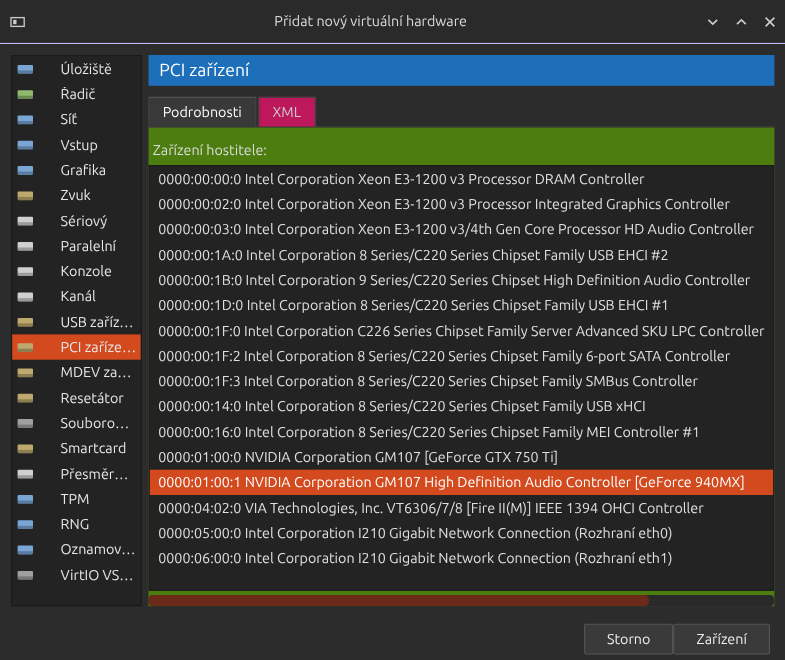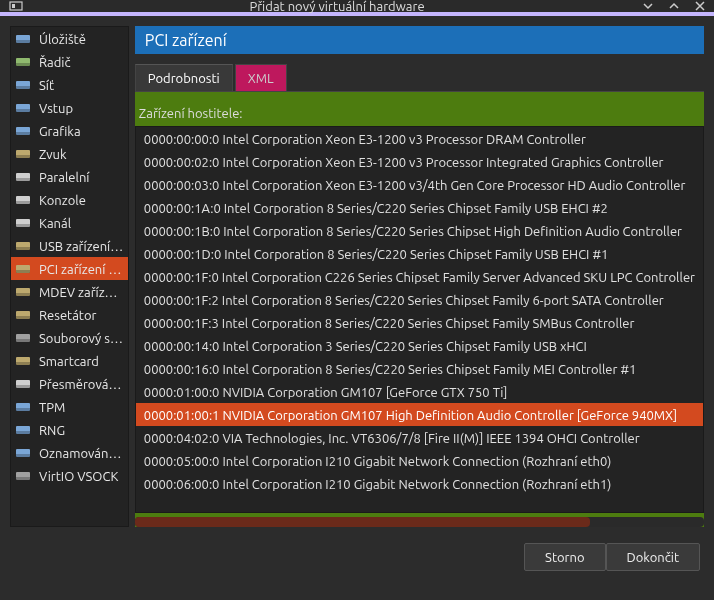--- a/index.html
+++ b/index.html
@@ -1,24 +1,24 @@
 <!DOCTYPE html>
 <html><head>
 <meta charset="utf-8">
 <style>
 *{box-sizing:border-box;margin:0;padding:0;font-family:"Segoe UI","Ubuntu",sans-serif;font-size:13px;color:#e8e8e8;-webkit-font-smoothing:antialiased}
 body{background:#2c2c2c;width:714px;height:600px;overflow:hidden}
-.titlebar{height:16px;background:#2a2a2a;display:flex;align-items:center;padding:0 8px;border-bottom:4px solid #c4b5fd}
+.titlebar{height:40px;background:#2a2a2a;display:flex;align-items:center;padding:0 8px;border-bottom:1px solid #c4b5fd}
 .titlebar .app-icon{width:16px;height:16px;margin-right:8px;display:flex;align-items:center;justify-content:center}
 .titlebar .title{flex:1;text-align:center;color:#ddd;font-size:13px}
 .titlebar .win-controls{display:flex;gap:14px;align-items:center}
 .titlebar .win-controls span{cursor:pointer;color:#ccc;font-size:13px}
 .main{display:flex;height:521px;padding:10px;gap:6px}
 .sidebar{width:177px;background:#232323;border:1px solid #1a1a1a;overflow-y:auto}
-.sidebar-item{display:flex;align-items:center;height:23px;padding:0 4px;gap:8px;cursor:pointer}
+.sidebar-item{display:flex;align-items:center;height:23px;padding:0 4px;gap:24px;cursor:pointer}
 .sidebar-item.selected{background:#d34a1f;color:#fff}
 .sidebar-item .ic{width:16px;height:16px;display:flex;align-items:center;justify-content:center}
 .sidebar-item .lbl{flex:1;white-space:nowrap;overflow:hidden;text-overflow:ellipsis}
 .content{flex:1;display:flex;flex-direction:column}
 .header-bar{height:28px;background:#1c6fb8;display:flex;align-items:center;padding:0 10px;color:#fff;font-size:16px}
 .tabs{display:flex;margin-top:10px;border-bottom:1px solid #444}
 .tab{padding:6px 12px;background:#be185d;border:1px solid #444;border-bottom:none;margin-right:2px;cursor:pointer;color:#ccc}
 .tab.active{background:#393939;color:#fff;border-top:1px solid #555}
 .panel{flex:1;background:#4d7c0f;padding:8px 0 0 0;display:flex;flex-direction:column;overflow:hidden}
 .section-label{color:#ddd;margin:6px 0 6px 4px}
@@ -118,20 +118,29 @@
         </span>
         <span class="lbl">Zvuk</span>
       </div>
       <div class="sidebar-item">
         <span class="ic">
           <svg width="16" height="16">
             <rect x="1" y="4" width="14" height="8" rx="1" fill="#cfcfcf"></rect>
             <rect x="1" y="9" width="14" height="3" fill="rgba(0,0,0,0.25)"></rect>
           </svg>
         </span>
+        <span class="lbl">Sériový</span>
+      </div>
+      <div class="sidebar-item">
+        <span class="ic">
+          <svg width="16" height="16">
+            <rect x="1" y="4" width="14" height="8" rx="1" fill="#cfcfcf"></rect>
+            <rect x="1" y="9" width="14" height="3" fill="rgba(0,0,0,0.25)"></rect>
+          </svg>
+        </span>
         <span class="lbl">Paralelní</span>
       </div>
       <div class="sidebar-item">
         <span class="ic">
           <svg width="16" height="16">
             <rect x="1" y="4" width="14" height="8" rx="1" fill="#cfcfcf"></rect>
             <rect x="1" y="9" width="14" height="3" fill="rgba(0,0,0,0.25)"></rect>
           </svg>
         </span>
         <span class="lbl">Konzole</span>
@@ -251,36 +260,36 @@
         <div class="tab active">Podrobnosti</div>
         <div class="tab">XML</div>
       </div>
     <div class="panel">
       <div class="section-label">Zařízení hostitele:</div>
       <div class="device-list" id="devlist">
           <div class="device-row">0000:00:00:0 Intel Corporation Xeon E3-1200 v3 Processor DRAM Controller</div>
           <div class="device-row">0000:00:02:0 Intel Corporation Xeon E3-1200 v3 Processor Integrated Graphics Controller</div>
           <div class="device-row">0000:00:03:0 Intel Corporation Xeon E3-1200 v3/4th Gen Core Processor HD Audio Controller</div>
           <div class="device-row">0000:00:1A:0 Intel Corporation 8 Series/C220 Series Chipset Family USB EHCI #2</div>
-          <div class="device-row">0000:00:1B:0 Intel Corporation 8 Series/C220 Series Chipset High Definition Audio Controller</div>
+          <div class="device-row">0000:00:1B:0 Intel Corporation 9 Series/C220 Series Chipset High Definition Audio Controller</div>
           <div class="device-row">0000:00:1D:0 Intel Corporation 8 Series/C220 Series Chipset Family USB EHCI #1</div>
           <div class="device-row">0000:00:1F:0 Intel Corporation C226 Series Chipset Family Server Advanced SKU LPC Controller</div>
           <div class="device-row">0000:00:1F:2 Intel Corporation 8 Series/C220 Series Chipset Family 6-port SATA Controller</div>
           <div class="device-row">0000:00:1F:3 Intel Corporation 8 Series/C220 Series Chipset Family SMBus Controller</div>
-          <div class="device-row">0000:00:14:0 Intel Corporation 3 Series/C220 Series Chipset Family USB xHCI</div>
+          <div class="device-row">0000:00:14:0 Intel Corporation 8 Series/C220 Series Chipset Family USB xHCI</div>
           <div class="device-row">0000:00:16:0 Intel Corporation 8 Series/C220 Series Chipset Family MEI Controller #1</div>
           <div class="device-row">0000:01:00:0 NVIDIA Corporation GM107 [GeForce GTX 750 Ti]</div>
           <div class="device-row selected">0000:01:00:1 NVIDIA Corporation GM107 High Definition Audio Controller [GeForce 940MX]</div>
           <div class="device-row">0000:04:02:0 VIA Technologies, Inc. VT6306/7/8 [Fire II(M)] IEEE 1394 OHCI Controller</div>
           <div class="device-row">0000:05:00:0 Intel Corporation I210 Gigabit Network Connection (Rozhraní eth0)</div>
           <div class="device-row">0000:06:00:0 Intel Corporation I210 Gigabit Network Connection (Rozhraní eth1)</div>
         </div>
       <div class="hscroll">
           <div class="thumb"></div>
         </div>
     </div>
   </div>
 </div>
 
 <div class="footer">
   <button class="btn">Storno</button>
-  <button class="btn">Dokončit</button>
+  <button class="btn">Zařízení</button>
 </div>
 
 </body></html>

